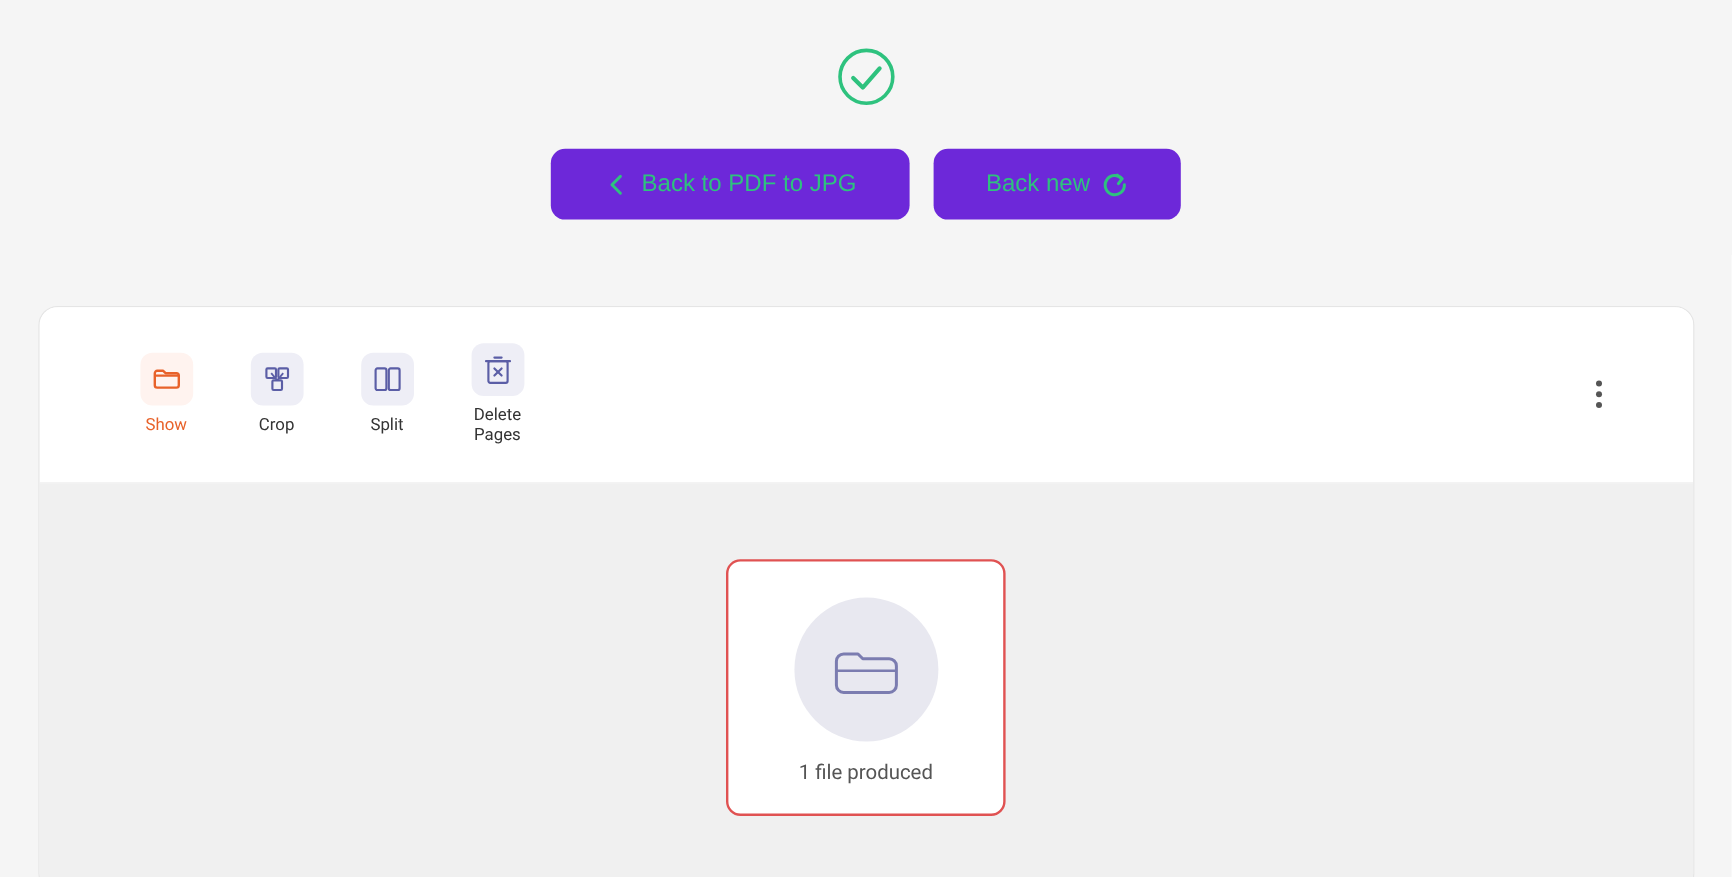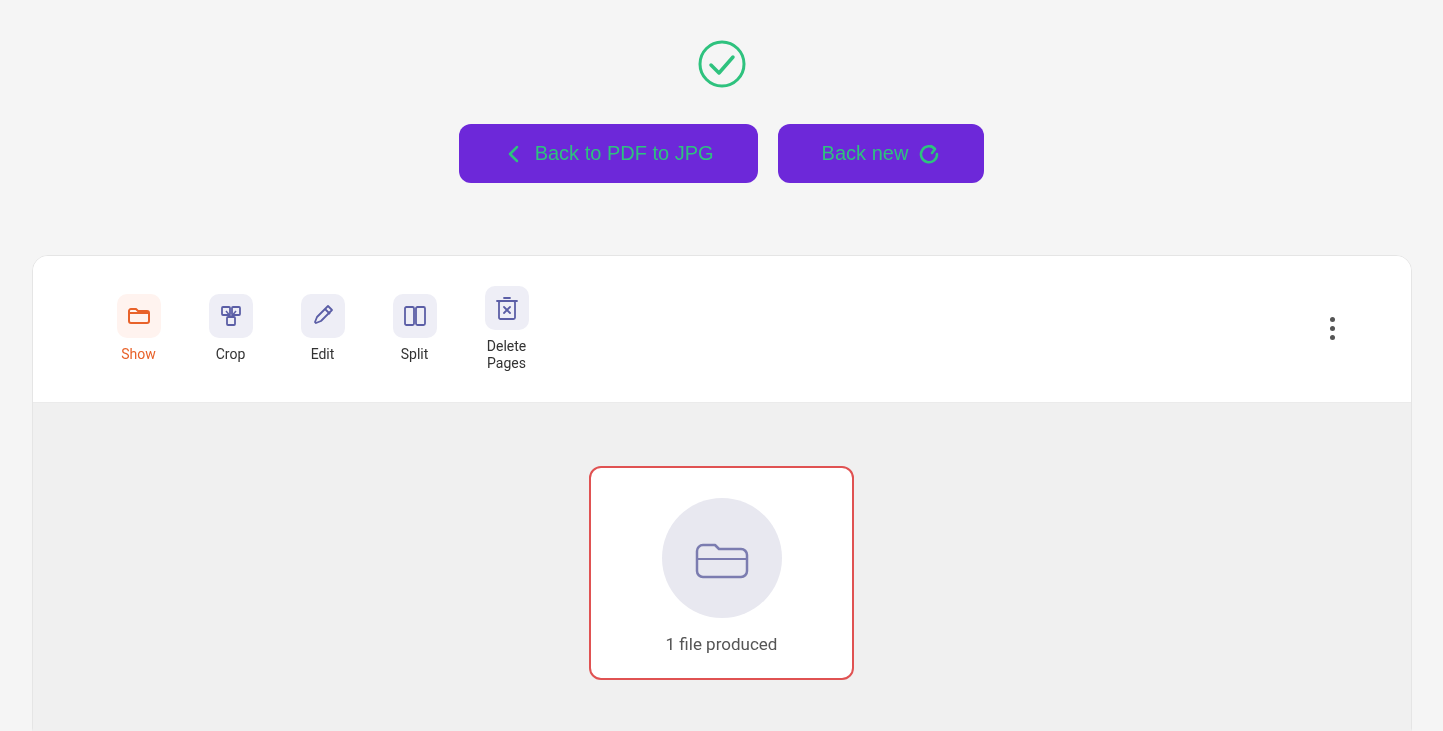--- a/index.html
+++ b/index.html
@@ -131,21 +131,21 @@
       display: flex;
       align-items: center;
       justify-content: center;
       padding: 40px;
     }
 
     .file-card {
       background: #fff;
       border: 2px solid #e05252;
       border-radius: 12px;
-      width: 265px;
+      width: 233px;
       display: flex;
       flex-direction: column;
       align-items: center;
       padding: 30px 20px 24px;
       gap: 16px;
     }
 
     .folder-circle {
       width: 120px;
       height: 120px;
@@ -210,29 +210,20 @@
           <rect x="4" y="4" width="8" height="8" rx="1" stroke="#5b5ea6" stroke-width="1.8" fill="none"></rect>
           <rect x="14" y="4" width="8" height="8" rx="1" stroke="#5b5ea6" stroke-width="1.8" fill="none"></rect>
           <rect x="9" y="14" width="8" height="8" rx="1" stroke="#5b5ea6" stroke-width="1.8" fill="none"></rect>
           <line x1="8" y1="8" x2="13" y2="14" stroke="#5b5ea6" stroke-width="1.5"></line>
           <line x1="18" y1="8" x2="13" y2="14" stroke="#5b5ea6" stroke-width="1.5"></line>
         </svg>
       </div>
       <span class="tool-label">Crop</span>
     </div>
 
-    <div class="tool-item">
-      <div class="tool-icon-box">
-        <svg width="26" height="26" viewBox="0 0 26 26" fill="none">
-          <path d="M5 19l2-5L18 3l4 4L11 18 6 20z" stroke="#5b5ea6" stroke-width="1.8" fill="none" stroke-linejoin="round"></path>
-          <line x1="15" y1="6" x2="20" y2="11" stroke="#5b5ea6" stroke-width="1.8"></line>
-        </svg>
-      </div>
-      <span class="tool-label">Edit</span>
-    </div>
 
 
     <div class="tool-item">
       <div class="tool-icon-box">
         <svg width="26" height="26" viewBox="0 0 26 26" fill="none">
           <rect x="3" y="4" width="9" height="18" rx="1.5" stroke="#5b5ea6" stroke-width="1.8" fill="none"></rect>
           <rect x="14" y="4" width="9" height="18" rx="1.5" stroke="#5b5ea6" stroke-width="1.8" fill="none"></rect>
         </svg>
       </div>
       <span class="tool-label">Split</span>

